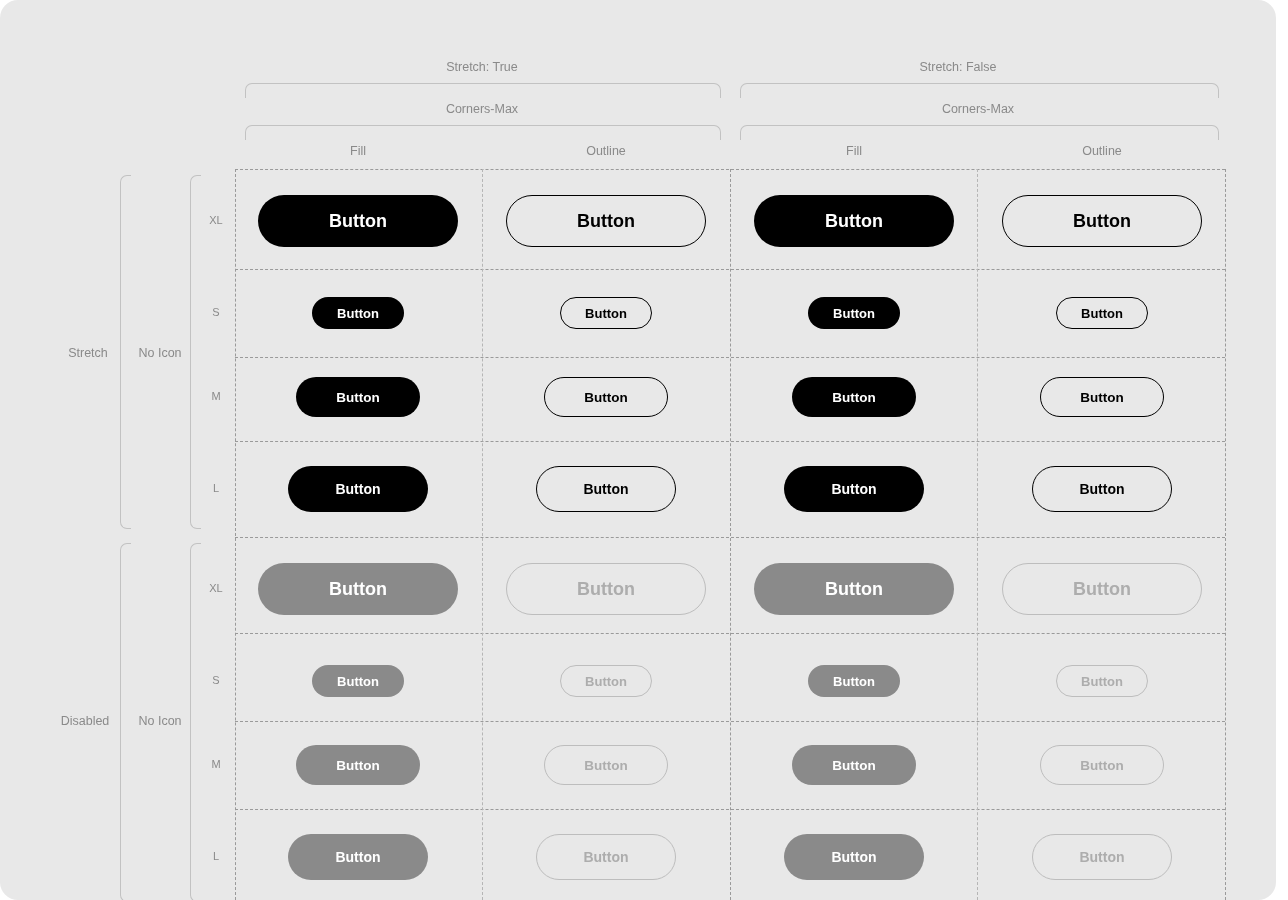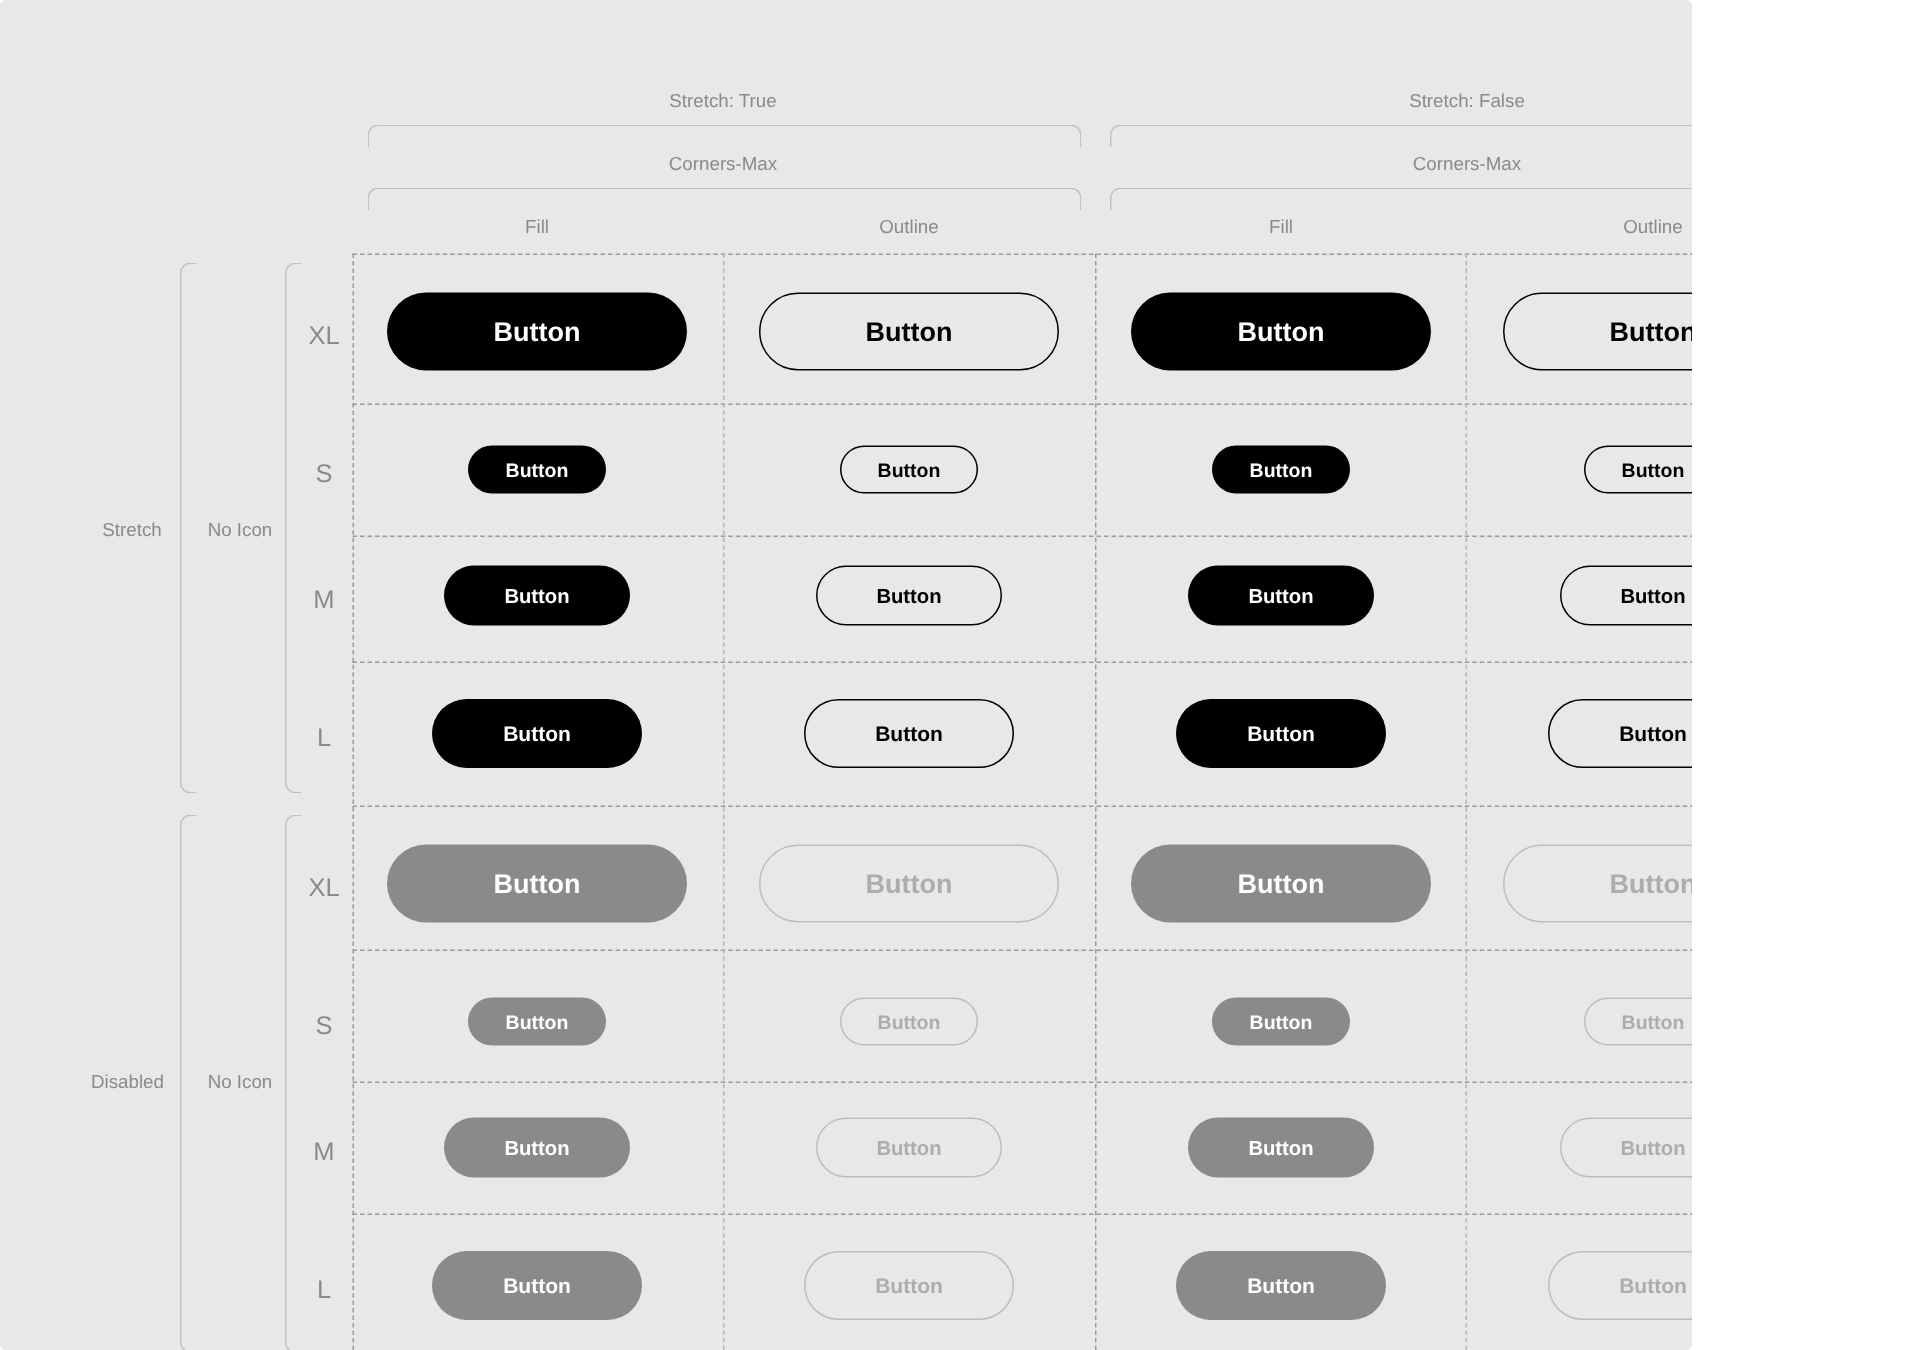--- a/index.html
+++ b/index.html
@@ -8,24 +8,24 @@
     background: #ffffff;
   }
   body {
     width: 1288px;
     height: 900px;
     font-family: "Liberation Sans", sans-serif;
     overflow: hidden;
   }
   #canvas {
     position: relative;
-    width: 1128px;
+    width: 1276px;
     height: 900px;
     background: #e8e8e8;
-    border-radius: 4px;
+    border-radius: 18px;
     overflow: hidden;
   }
 
   
   .hdr-label {
     position: absolute;
     font-size: 12.5px;
     color: #8a8a8a;
     text-align: center;
     white-space: nowrap;
@@ -67,21 +67,21 @@
   
   .row-label {
     position: absolute;
     font-size: 12.5px;
     color: #8a8a8a;
     white-space: nowrap;
     text-align: center;
   }
   .size-label {
     position: absolute;
-    font-size: 17px;
+    font-size: 11px;
     color: #8a8a8a;
     white-space: nowrap;
     text-align: center;
   }
 
   
   .btn {
     position: absolute;
     display: flex;
     align-items: center;
@@ -113,21 +113,21 @@
     color: #adadad;
     border: 1.6px solid #bdbdbd;
   }
 </style>
 </head>
 <body>
 
 <div id="canvas">
 
   <div class="hdr-label" style="left:382px; top:60px; width:200px;">Stretch: True</div>
-  <div class="hdr-label" style="left:878px; top:60px; width:200px;">Stretch: False</div>
+  <div class="hdr-label" style="left:858px; top:60px; width:200px;">Stretch: False</div>
 
   <div class="bracket" style="left:245px; top:83px; width:474px;"></div>
   <div class="bracket" style="left:740px; top:83px; width:477px;"></div>
 
   <div class="hdr-label" style="left:382px; top:102px; width:200px;">Corners-Max</div>
   <div class="hdr-label" style="left:878px; top:102px; width:200px;">Corners-Max</div>
 
   <div class="bracket" style="left:245px; top:125px; width:474px;"></div>
   <div class="bracket" style="left:740px; top:125px; width:477px;"></div>
 

